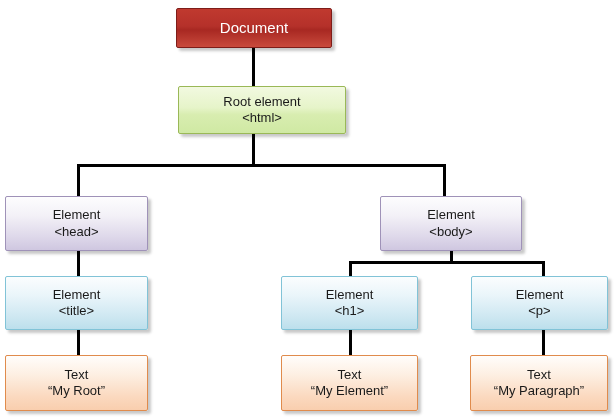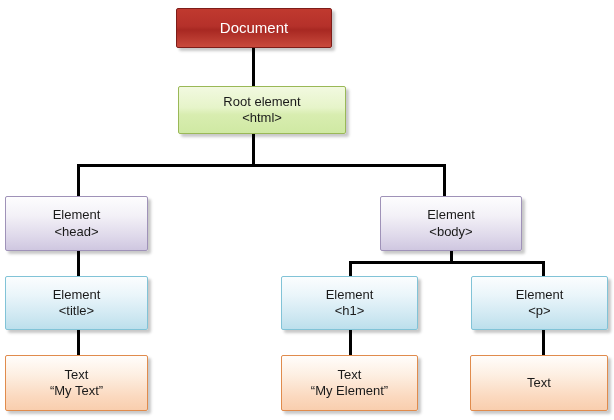--- a/index.html
+++ b/index.html
@@ -131,25 +131,26 @@
     <span class="l2">&lt;h1&gt;</span>
   </div>
 
   <div class="node blue" style="left:471px; top:276px; width:137px; height:54px;">
     <span class="l1">Element</span>
     <span class="l2">&lt;p&gt;</span>
   </div>
 
   <div class="node peach" style="left:5px; top:355px; width:143px; height:56px;">
     <span class="l1">Text</span>
-    <span class="l2">“My Text”</span>
+    <span class="l2">“My Root”</span>
   </div>
 
   <div class="node peach" style="left:281px; top:355px; width:137px; height:56px;">
     <span class="l1">Text</span>
     <span class="l2">“My Element”</span>
   </div>
 
   <div class="node peach" style="left:470px; top:355px; width:138px; height:56px;">
     <span class="l1">Text</span>
+    <span class="l2">“My Paragraph”</span>
   </div>
 
 </div>
 
 </body></html>

